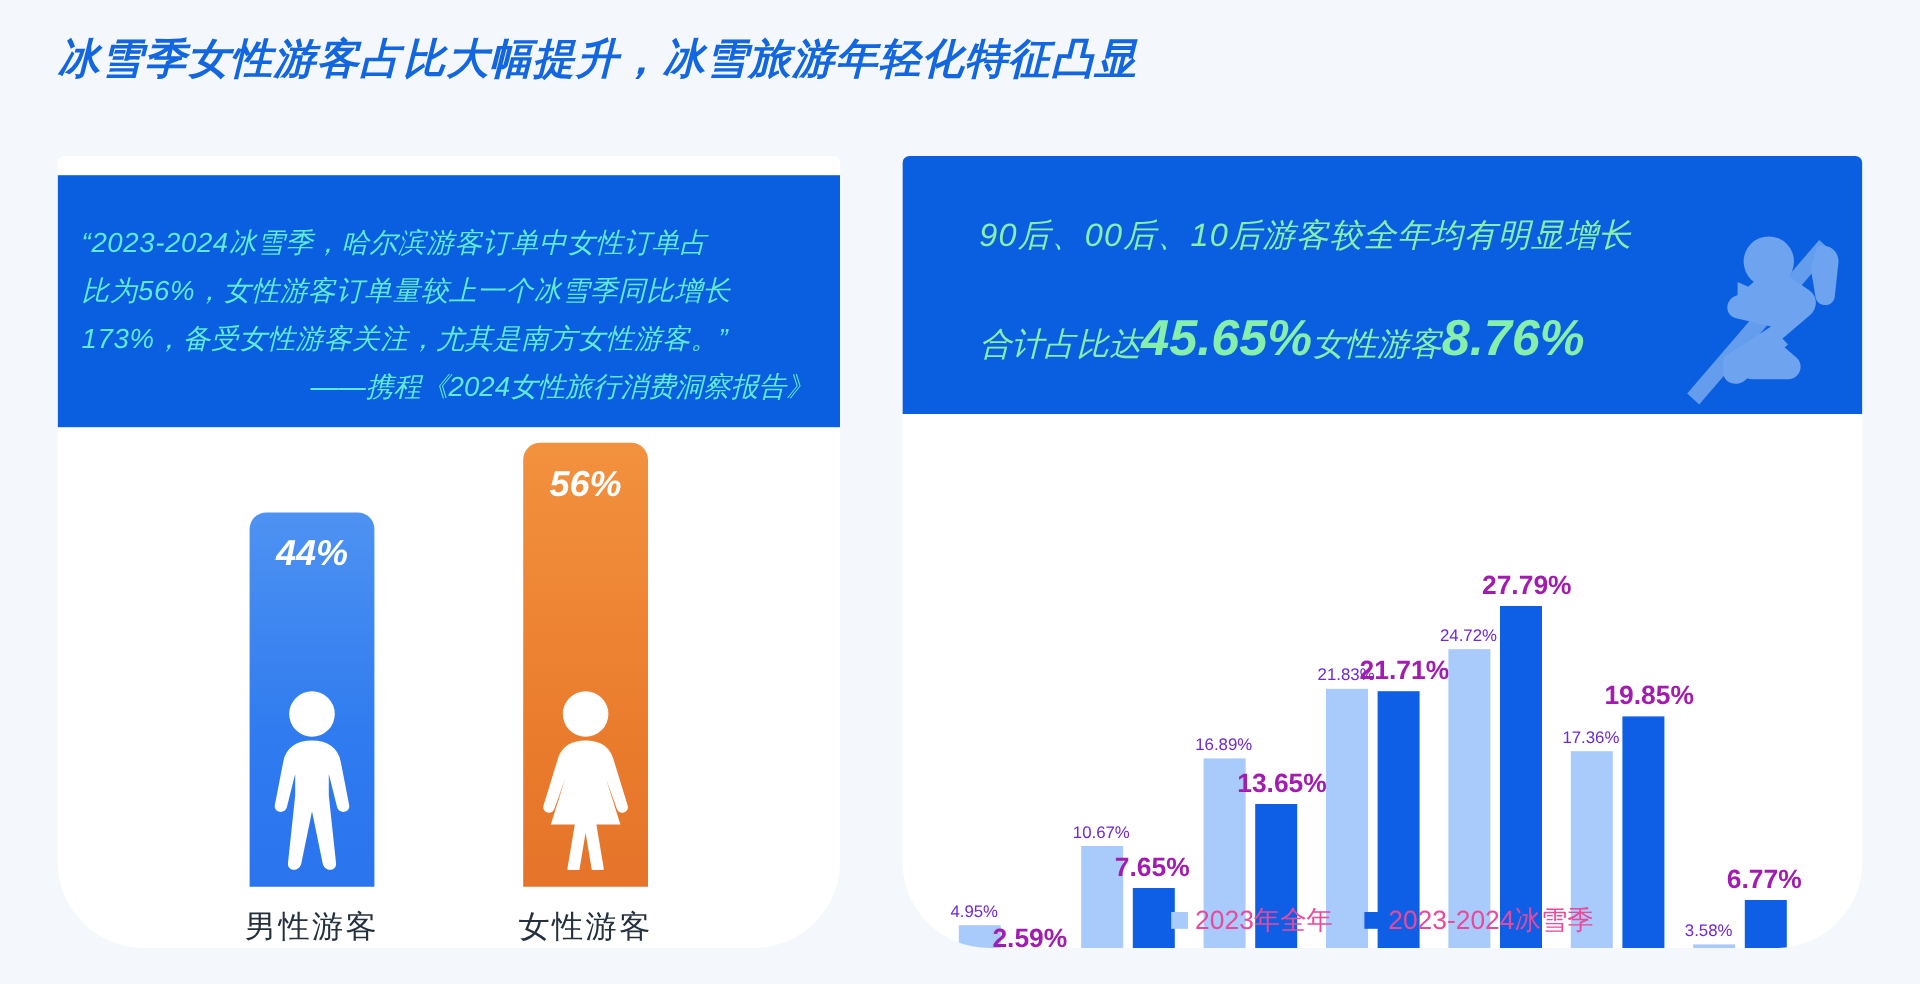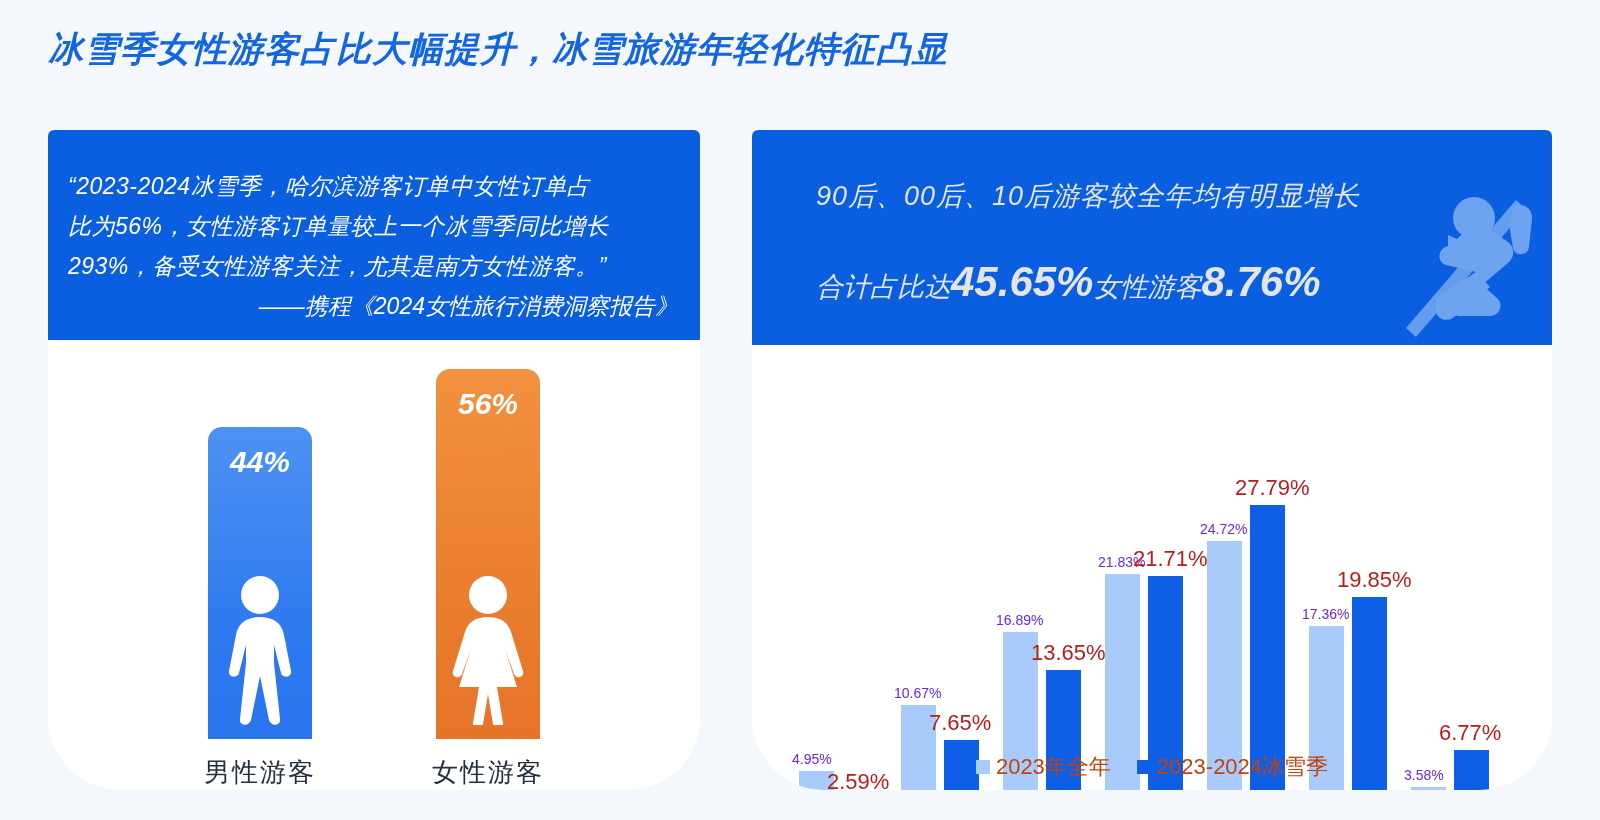--- a/index.html
+++ b/index.html
@@ -22,22 +22,22 @@
   .card {
     position: absolute; background: #ffffff;
     border-radius: 6px 6px 72px 72px;
     overflow: hidden;
   }
   .card-left  { left: 48px;  top: 130px; width: 652px;  height: 660px; }
   .card-right { left: 752px; top: 130px; width: 800px;  height: 660px; }
 
   
   .quote-banner {
-    position: absolute; left: 0; top: 0; width: 652px; height: 210px;
-    background: #0a5fe0; color: #ffffff;
+    position: absolute; left: 0; top: 16px; width: 652px; height: 210px;
+    background: #0a5fe0; color: #5eead4;
     padding: 36px 18px 0 20px;
   }
   .quote-line {
     font-size: 23px; font-style: italic; line-height: 40px;
     letter-spacing: 0.5px; white-space: nowrap;
   }
   .quote-source {
     font-size: 23px; font-style: italic; line-height: 40px;
     text-align: right; white-space: nowrap; padding-right: 4px;
   }
@@ -61,21 +61,21 @@
     color: #ffffff; font-size: 30px; font-weight: bold; font-style: italic;
   }
   .gicon { position: absolute; left: 0; right: 0; bottom: 14px; display:flex; justify-content:center; }
   .glabel {
     margin-top: 14px; font-size: 26px; color: #24303d; letter-spacing: 2px;
   }
 
   
   .right-banner {
     position: absolute; left: 0; top: 0; width: 800px; height: 215px;
-    background: #0a5fe0; color: #e5e5e5; overflow: hidden;
+    background: #0a5fe0; color: #86efac; overflow: hidden;
   }
   .rb-line1 {
     position: absolute; left: 64px; top: 48px;
     font-size: 27px; font-style: italic; letter-spacing: 1px; white-space: nowrap;
   }
   .rb-line2 {
     position: absolute; left: 64px; top: 128px;
     font-size: 27px; font-style: italic; white-space: nowrap;
     display: flex; align-items: baseline; gap: 0;
   }
@@ -92,46 +92,46 @@
     position: absolute; bottom: 0; width: 35px;
   }
   .bar.light { left: 3px;  background: #a9cbfb; }
   .bar.dark  { left: 46px; background: #0e5fe6; }
 
   .lbl-small {
     position: absolute; font-size: 14px; color: #6d28d9;
     white-space: nowrap; left: -4px;
   }
   .lbl-big {
-    position: absolute; font-size: 22px; font-weight: normal; color: #b91c1c;
+    position: absolute; font-size: 22px; font-weight: bold; color: #a21caf;
     white-space: nowrap; left: 31px;
   }
 
   .legend {
     position: absolute; left: 0; right: 0; bottom: 8px;
     display: flex; justify-content: center; align-items: center; gap: 26px;
   }
-  .leg-item { display: flex; align-items: center; gap: 6px; font-size: 22px; color: #c2410c; }
+  .leg-item { display: flex; align-items: center; gap: 6px; font-size: 22px; color: #ec4899; }
   .swatch { width: 14px; height: 14px; display: inline-block; }
   .swatch.light { background: #a9cbfb; }
   .swatch.dark  { background: #0e5fe6; }
 </style>
 </head>
 <body>
 
 <div class="page">
 
   <div class="title">冰雪季女性游客占比大幅提升，冰雪旅游年轻化特征凸显</div>
 
   <div class="card card-left">
 
     <div class="quote-banner">
       <div class="quote-line">“2023-2024冰雪季，哈尔滨游客订单中女性订单占</div>
       <div class="quote-line">比为56%，女性游客订单量较上一个冰雪季同比增长</div>
-      <div class="quote-line">293%，备受女性游客关注，尤其是南方女性游客。”</div>
+      <div class="quote-line">173%，备受女性游客关注，尤其是南方女性游客。”</div>
       <div class="quote-source">——携程《2024女性旅行消费洞察报告》</div>
     </div>
 
     <div class="gender-area">
 
       <div class="gcol male">
         <div class="gbar male">
           <div class="gval">44%</div>
           <div class="gicon">
             <svg width="86" height="150" viewBox="0 0 86 150">

